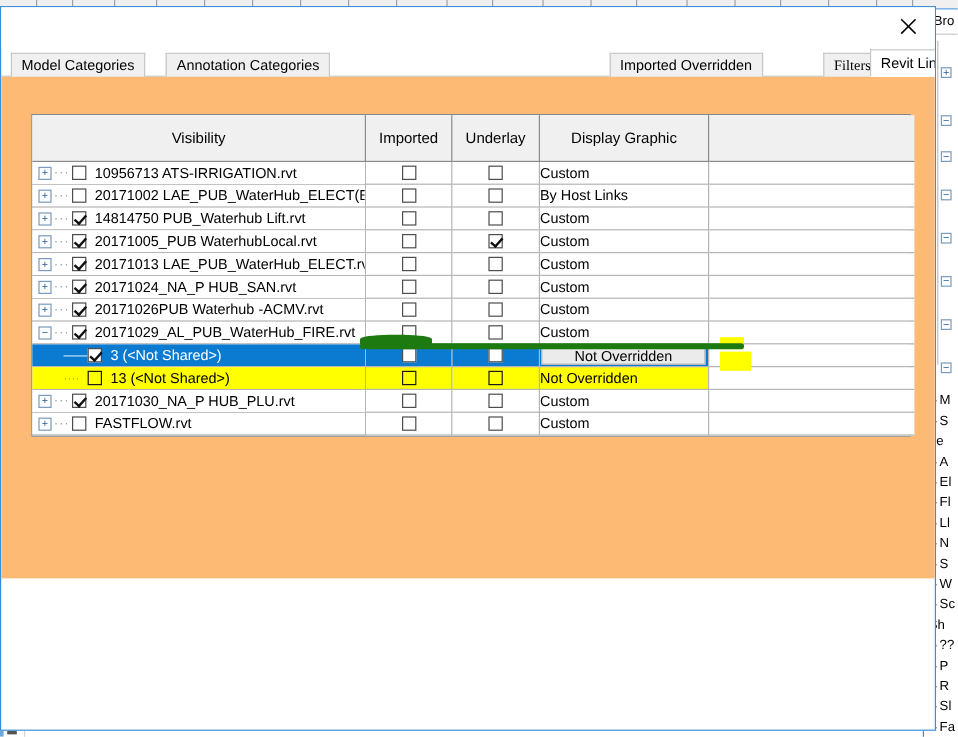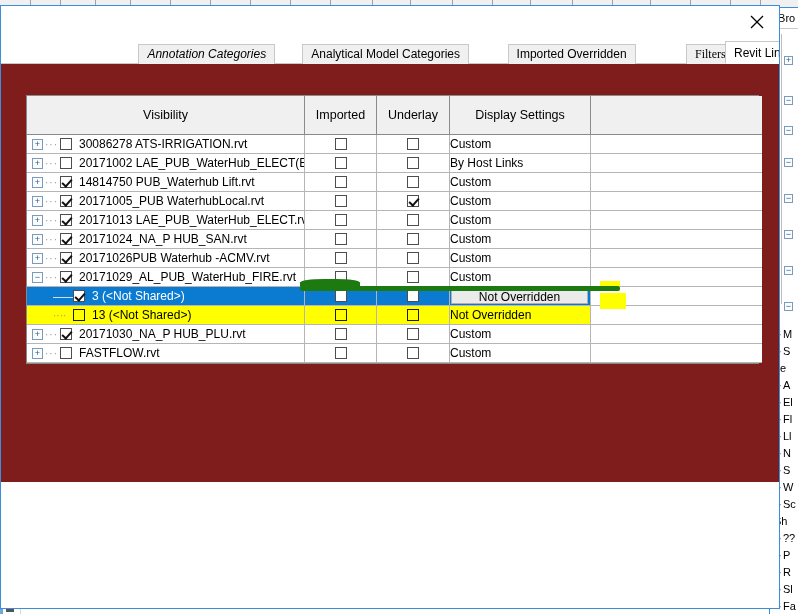--- a/index.html
+++ b/index.html
@@ -192,21 +192,21 @@
     border: 1px solid #c8c8c8;
     border-bottom: 1px solid #ffffff;
     z-index: 3;
   }
 
   
   #dialog-body {
     position: absolute;
     left: 0; top: 58px;
     width: 778px; height: 418px;
-    background: #7f1d1d;
+    background: #fdba74;
   }
 
   
   #links-table {
     position: absolute;
     left: 25px; top: 31px;
     width: 733px;
     border: 1px solid #8a8a8a;
     border-collapse: collapse;
     box-sizing: border-box;
@@ -443,47 +443,47 @@
     <div id="close-button" title="Close">
       <svg width="14" height="14" viewBox="0 0 14 14" aria-hidden="true">
         <line x1="1" y1="1" x2="13" y2="13" stroke="#000" stroke-width="1.3"></line>
         <line x1="13" y1="1" x2="1" y2="13" stroke="#000" stroke-width="1.3"></line>
       </svg>
     </div>
   </div>
 
   <div id="tab-strip">
     <div class="tab-baseline"></div>
-      <div class="tab" style="left: 137.4px; font-style: italic;"><span>Annotation Categories</span></div>
-      <div class="tab" style="left: 301.3px;"><span>Analytical Model Categories</span></div>
+  <div class="tab" style="left: 8px;"><span>Model Categories</span></div>
+      <div class="tab" style="left: 137.4px;"><span>Annotation Categories</span></div>
       <div class="tab" style="left: 506.6px;"><span>Imported Overridden</span></div>
       <div class="tab" style="left: 685px; font-family: Liberation Serif, serif;"><span>Filters</span></div>
       <div class="tab active" style="left: 724px;"><span>Revit Links</span></div>
     </div>
 
   <div id="dialog-body">
     <div id="links-table">
       <table>
         <thead>
           <tr id="header-row">
               <th style="width: 277px;"><span>Visibility</span></th>
               <th style="width: 71px;"><span>Imported</span></th>
               <th style="width: 72px;"><span>Underlay</span></th>
-              <th style="width: 140px;"><span>Display Settings</span></th>
+              <th style="width: 140px;"><span>Display Graphic</span></th>
               <th class="last" style="width: 171px;"><span></span></th>
             </tr>
         </thead>
         <tbody id="table-body">
             <tr>
               <td class="vis-cell">
                 <div class="vis-inner" style="padding-left: 5px;">
                   <div class="tree-toggle">+</div>
                   <div class="tree-dots">···</div>
                   <div class="cb"></div>
-                  <div class="row-label">30086278 ATS-IRRIGATION.rvt</div>
+                  <div class="row-label">10956713 ATS-IRRIGATION.rvt</div>
                 </div>
               </td>
               <td class="center-cell"><span class="cb-wrap">
                   <span class="cb"></span>
                 </span></td>
               <td class="center-cell"><span class="cb-wrap">
                   <span class="cb"></span>
                 </span></td>
               <td class="ds-cell"><span>Custom</span></td>
               <td class="last"></td>

